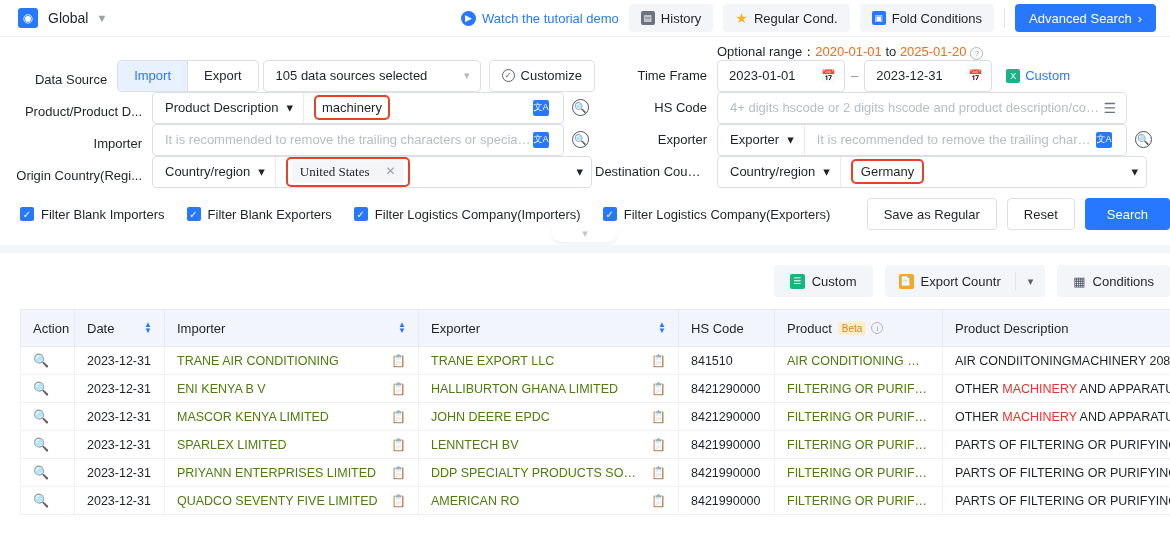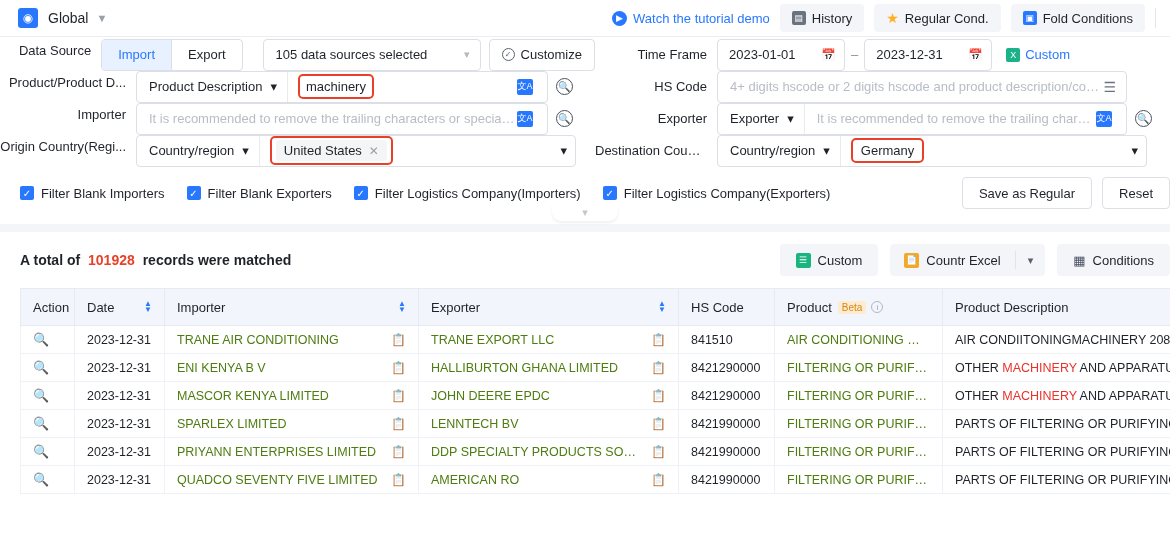--- a/index.html
+++ b/index.html
@@ -58,21 +58,21 @@
   .adv-btn {
     height: 28px; padding: 0 14px; border-radius: 4px;
     background: #2878ff; color: #fff; font-size: 13px;
     display: flex; align-items: center; gap: 6px; cursor: pointer;
     white-space: nowrap;
   }
 
   
   .panel { padding: 6px 0 0 0; position: relative; }
   .row { display: flex; align-items: flex-start; }
-  .col-l { width: 595px; display: flex; align-items: flex-start; padding-left: 0; }
+  .col-l { width: 595px; display: flex; align-items: flex-end; padding-left: 16px; }
   .col-r { width: 575px; display: flex; align-items: center; }
 
   .lbl {
     font-size: 13px; color: #1f2329;
     text-align: right; padding-right: 10px;
     white-space: nowrap; overflow: hidden; text-overflow: ellipsis;
   }
   .lbl-l { width: 136px; }
   .lbl-r { width: 122px; }
 
@@ -131,23 +131,23 @@
     justify-content: center; margin-right: 6px; flex: 0 0 auto; cursor: pointer;
   }
   .mag-dark {
     width: 17px; height: 17px; border-radius: 50%;
     border: 1.5px solid #4b5162; color: #4b5162;
     display: flex; align-items: center; justify-content: center;
     font-size: 10px; margin-left: 8px; flex: 0 0 auto; cursor: pointer;
   }
 
   .tag {
-    display: inline-flex; align-items: center; gap: 7px;
+    display: inline-flex; align-items: center; gap: 16px;
     background: #f4f5f7; border-radius: 3px; padding: 3px 8px;
-    font-size: 13px; color: #1f2329;
+    font-size: 13px; color: #1f2329; font-family: Liberation Serif, serif;
   }
   .tag .x { color: #9aa0a8; font-size: 12px; cursor: pointer; }
 
   .hl { outline: 2px solid #e8412a; border-radius: 3px; }
 
   .opt-range {
     font-size: 13px; color: #1f2329;
     padding-left: 122px; margin-bottom: 3px;
   }
   .opt-range b { color: #f56a16; font-weight: normal; }
@@ -282,36 +282,50 @@
     </div>
     <div class="chip-btn">
       <span class="ic-star">★</span>
       <span>Regular Cond.</span>
     </div>
     <div class="chip-btn">
       <span class="sq-icon ic-fold">▣</span>
       <span>Fold Conditions</span>
     </div>
     <div class="divider-v"></div>
+    <div class="adv-btn">
+      <span>Advanced Search</span>
+      <span>›</span>
+    </div>
   </div>
 </div>
 
 <div class="panel">
 
+  <div class="row">
+    <div class="col-l"></div>
+    <div class="col-r">
+      <div class="opt-range">
+        <span>Optional range：</span><b>2020-01-01</b>
+        <span>to</span>
+        <b>2025-01-20</b><span class="qm">?</span>
+      </div>
+    </div>
+  </div>
 
   <div class="row r">
     <div class="col-l">
       <div class="lbl lbl-l">Data Source</div>
       <div class="field-line">
         <div class="seg">
           <div class="on">Import</div>
           <div class="sep"></div>
           <div class="off">Export</div>
         </div>
-        <div class="select" style="width:218px;margin-left:20px">
+        <div class="select" style="width:218px;margin-left:4px">
           <span>105 data sources selected</span>
           <span class="arw">▾</span>
         </div>
         <div class="pref" style="margin-left:8px">
           <span class="circ">✓</span>
           <span>Customize</span>
         </div>
       </div>
     </div>
 
@@ -450,44 +464,40 @@
       <span>Filter Logistics Company(Importers)</span>
     </div>
     <div class="cb">
       <span class="box">✓</span>
       <span>Filter Logistics Company(Exporters)</span>
     </div>
 
     <div class="btns">
       <div class="gbtn">Save as Regular</div>
       <div class="gbtn">Reset</div>
+      <div class="pbtn">Search</div>
     </div>
   </div>
 
   <div class="collapse-wrap">
     <div class="collapse">▾</div>
   </div>
   <div class="grayband"></div>
 </div>
 
 <div class="resbar">
-  <div class="total">
-    <span>A total of</span>
-    <span class="n">101928</span>
-    <span>records were matched</span>
-  </div>
   <div class="resbtns">
     <div class="sbtn">
       <span class="rep-ic">☰</span>
       <span>Custom</span>
     </div>
     <div class="split">
       <div class="main">
         <span class="xl-ic">📄</span>
-        <span>Countr Excel</span>
+        <span>Export Countr</span>
       </div>
       <div class="vr"></div>
       <div class="dd">▾</div>
     </div>
     <div class="sbtn">
       <span class="cus-ic">▦</span>
       <span>Conditions</span>
     </div>
   </div>
 </div>

